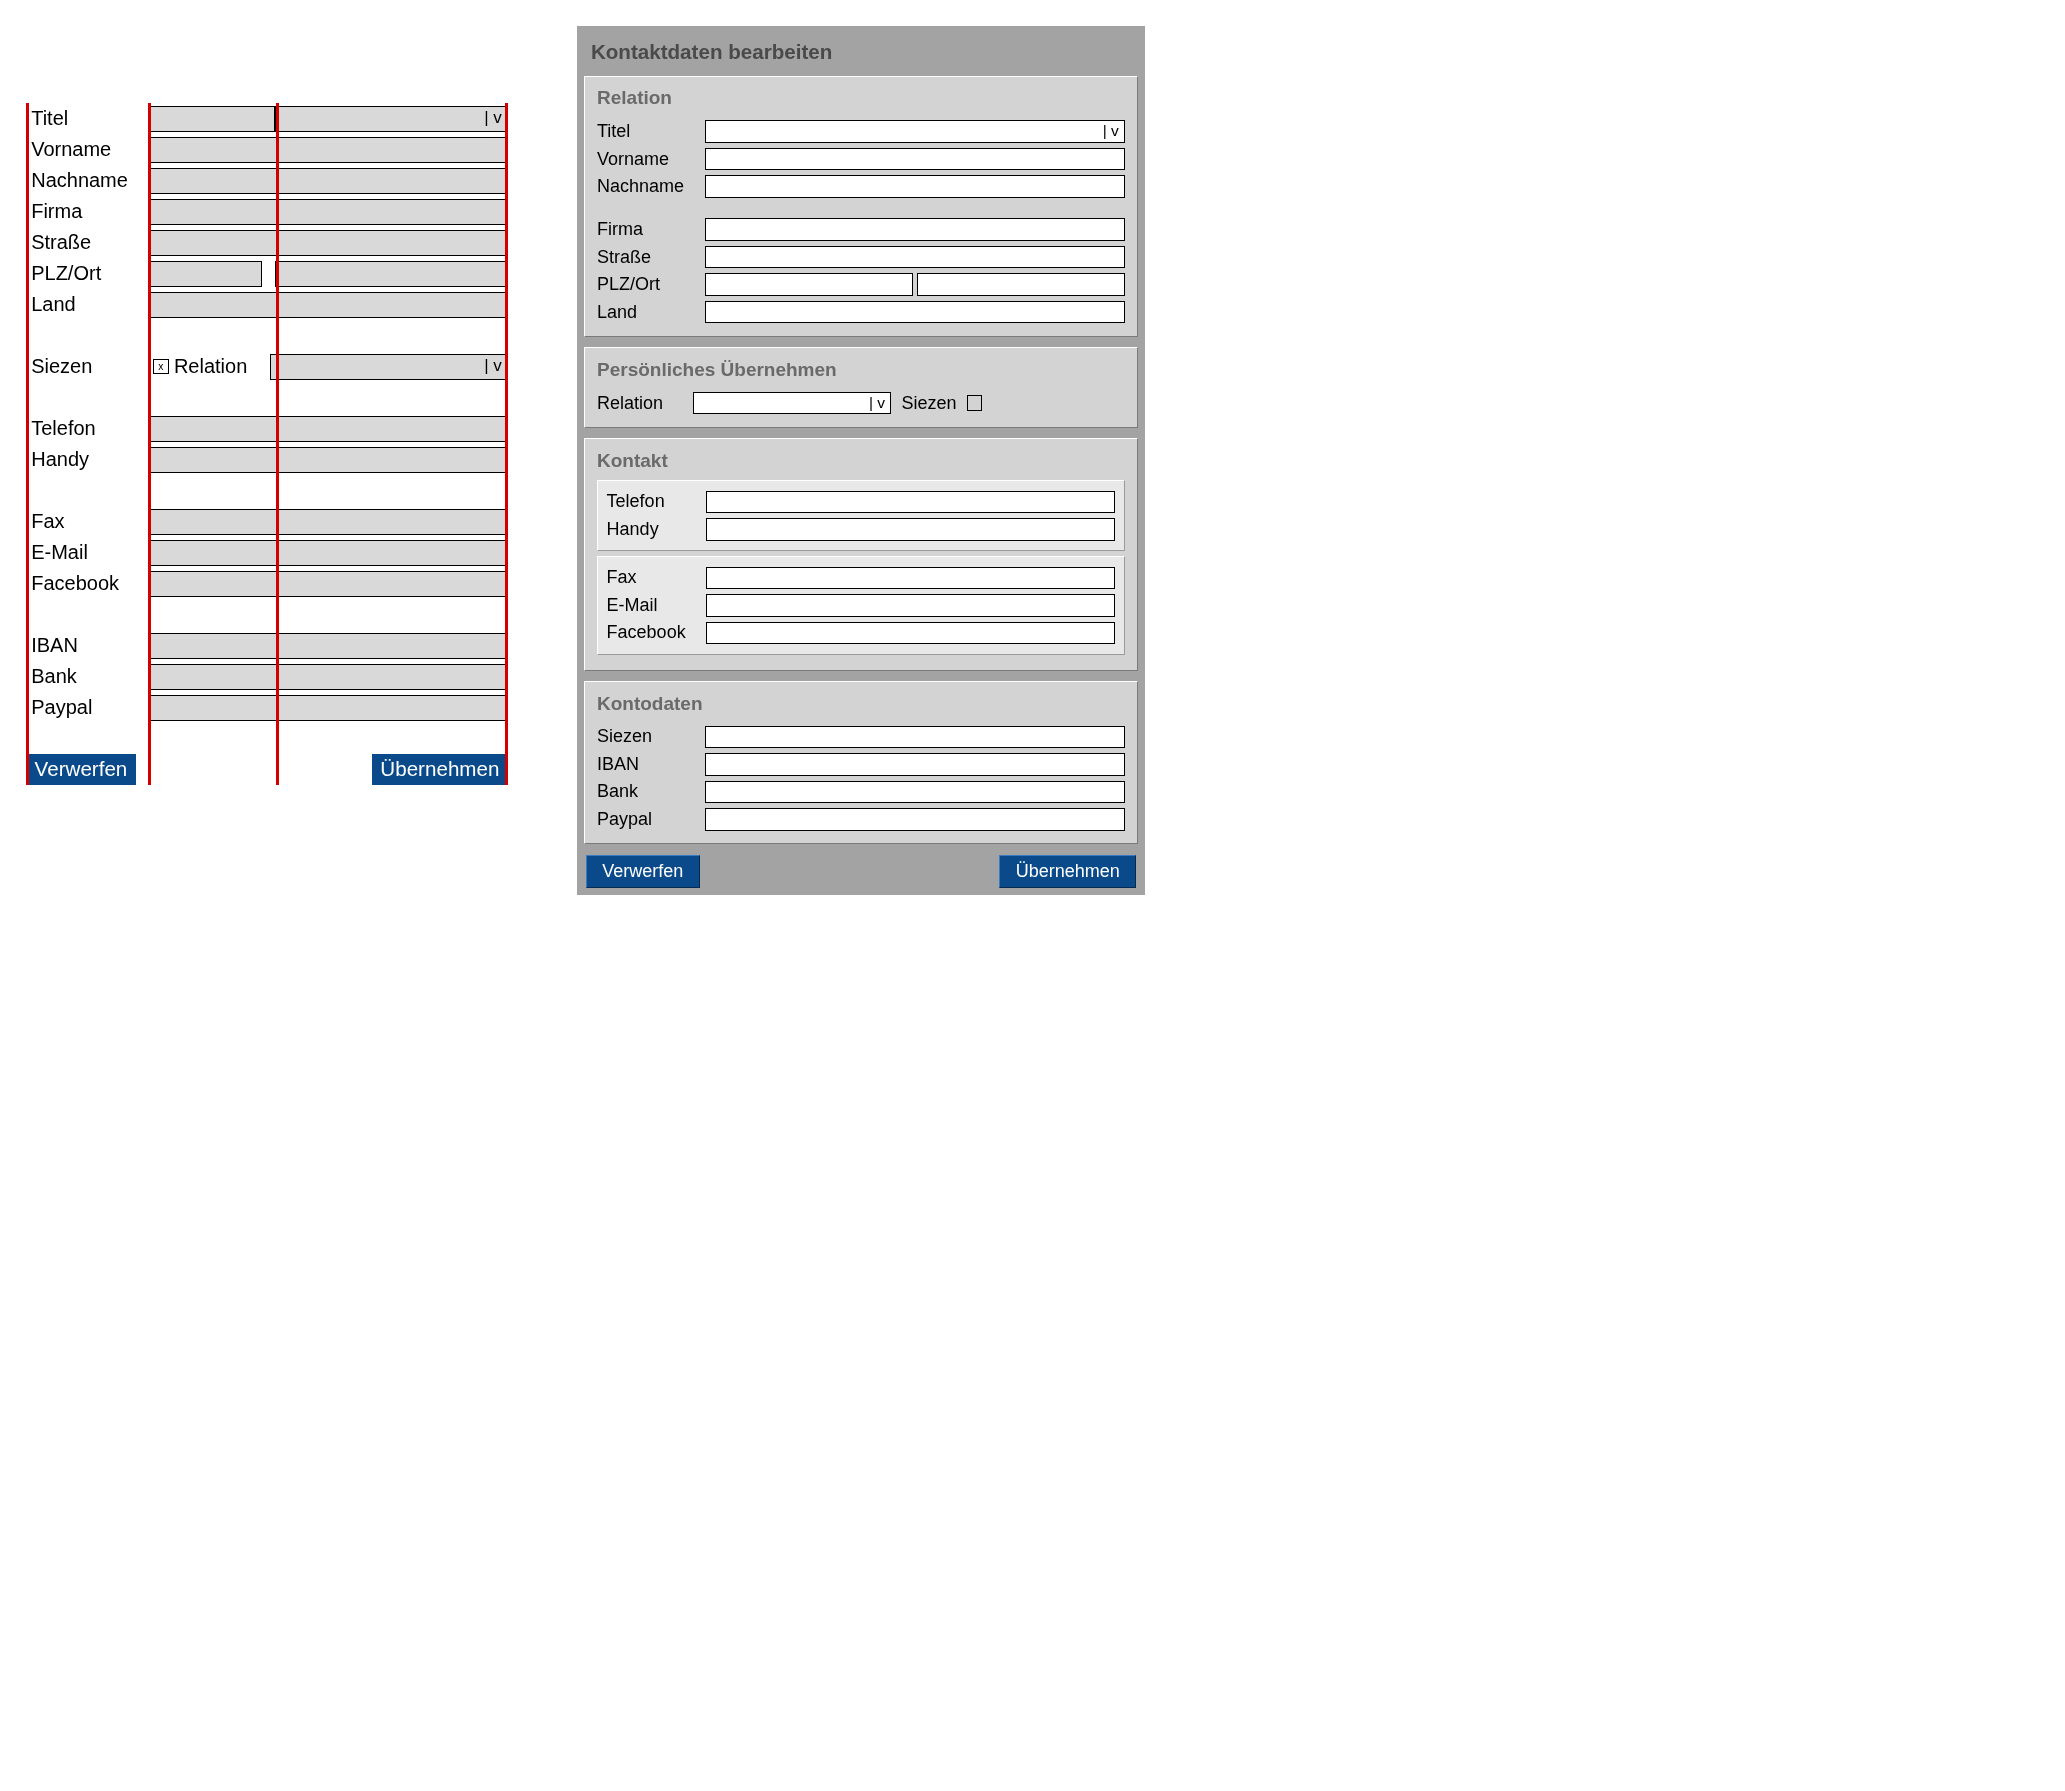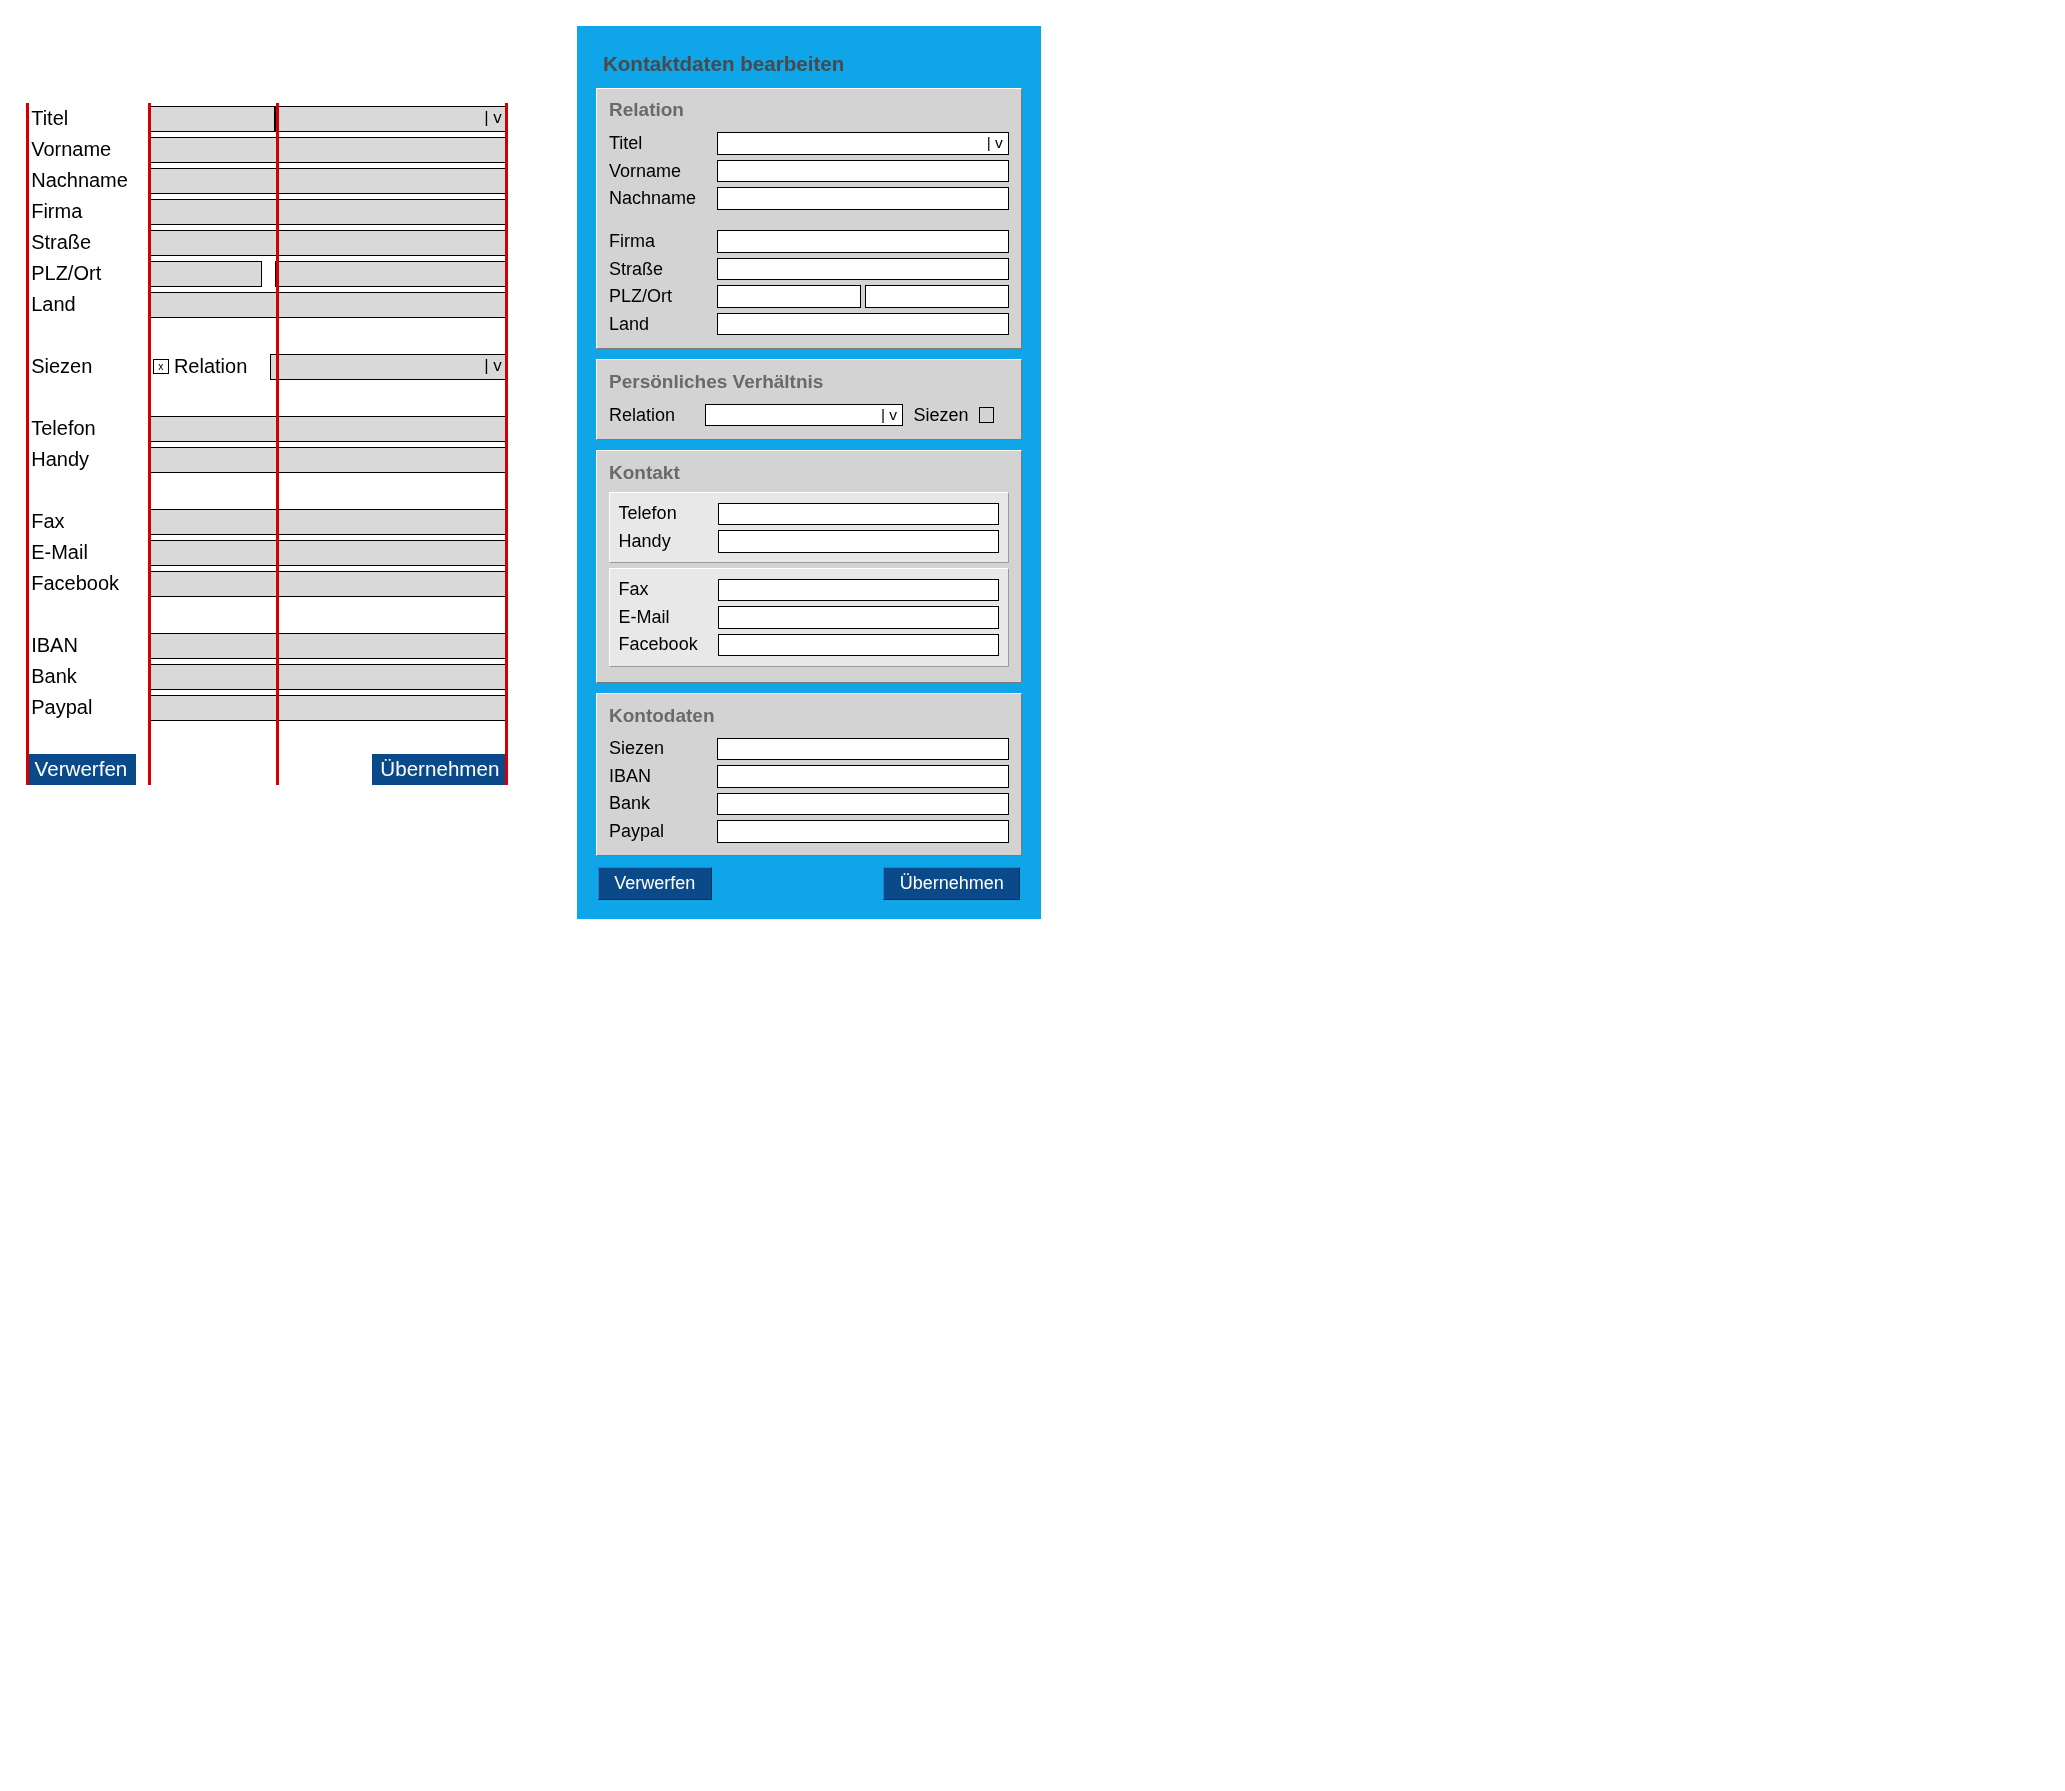--- a/index.html
+++ b/index.html
@@ -97,23 +97,23 @@
   .wf-btn {
     background: #0a4a8a;
     color: #fff;
     padding: 3.4px 8.6px;
     font-size: 20.6px;
     border: none;
   }
 
   
   .dialog {
-    width: 464px;
-    background: #0ea5e9;
-    padding: 19px;
+    width: 568px;
+    background: #a3a3a3;
+    padding: 7px;
     font-size: 18px;
   }
   .dlg-title {
     font-size: 20.6px;
     font-weight: bold;
     color: #4a4a4a;
     padding: 6.9px 6.9px 12px 6.9px;
   }
   .group {
     background: #d3d3d3;
@@ -333,21 +333,21 @@
       <div class="g-input g-plz"></div>
       <div class="g-input g-ort"></div>
     </div>
     <div class="g-row">
       <div class="g-label">Land</div>
       <div class="g-input"></div>
     </div>
   </div>
 
   <div class="group">
-    <div class="group-title">Persönliches Verhältnis</div>
+    <div class="group-title">Persönliches Übernehmen</div>
     <div class="g-row rel-row">
       <div class="g-label" style="width:86px">Relation</div>
       <div class="g-input">
         <span class="dd">| v</span>
       </div>
       <div>Siezen</div>
       <div class="rel-chk"></div>
     </div>
   </div>
 

